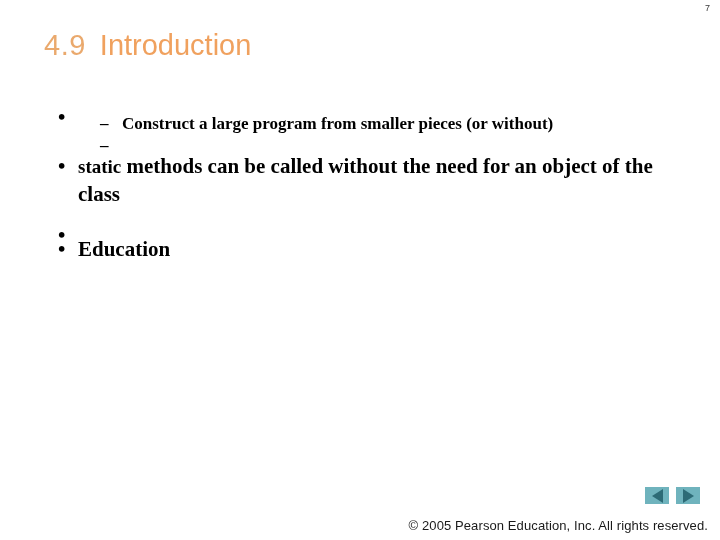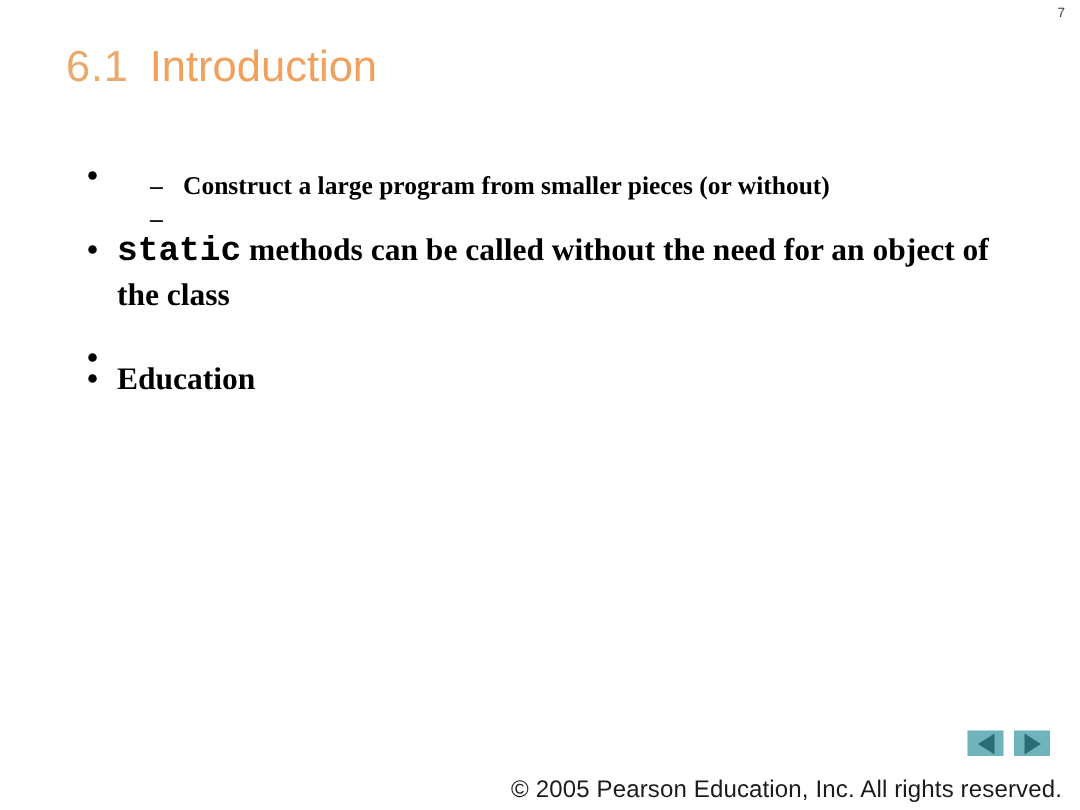--- a/index.html
+++ b/index.html
@@ -101,23 +101,23 @@
     font-size: 17px;
     font-weight: 700;
     line-height: 1.32;
   }
 
   .gap-sm { height: 9px; }
   .gap-md { height: 18px; }
   .gap-lg { height: 14px; }
 
   .mono {
-    font-family: Liberation Mono, monospace;
-    font-weight: 700;
-    font-size: 23px;
+    font-family: Liberation Serif, serif;
+    font-weight: 700;
+    font-size: 19px;
   }
 
   
   .nav-group {
     position: absolute;
     left: 645px;
     top: 487px;
     display: flex;
     gap: 7px;
   }
@@ -140,35 +140,35 @@
   .tri-right { border-left: 11px solid #2d6b76; }
 
   
   .copyright {
     position: absolute;
     left: 0;
     right: 12px;
     top: 518px;
     text-align: right;
     font-family: "Liberation Sans", "DejaVu Sans", sans-serif;
-    font-size: 16px;
+    font-size: 13px;
     font-weight: 400;
     color: #1a1a1a;
     letter-spacing: 0.1px;
   }
 </style>
 </head>
 <body>
 
 <div class="slide">
 
   <div class="page-number">7</div>
 
   <div class="title-block">
-    <span class="title-num">6.1</span><span class="title-text">Introduction</span>
+    <span class="title-num">4.9</span><span class="title-text">Introduction</span>
   </div>
 
   <div class="body-block">
 
     <div class="bullet-l1">
       <span class="mark">•</span>
     </div>
 
     <div class="gap-sm"></div>
 

